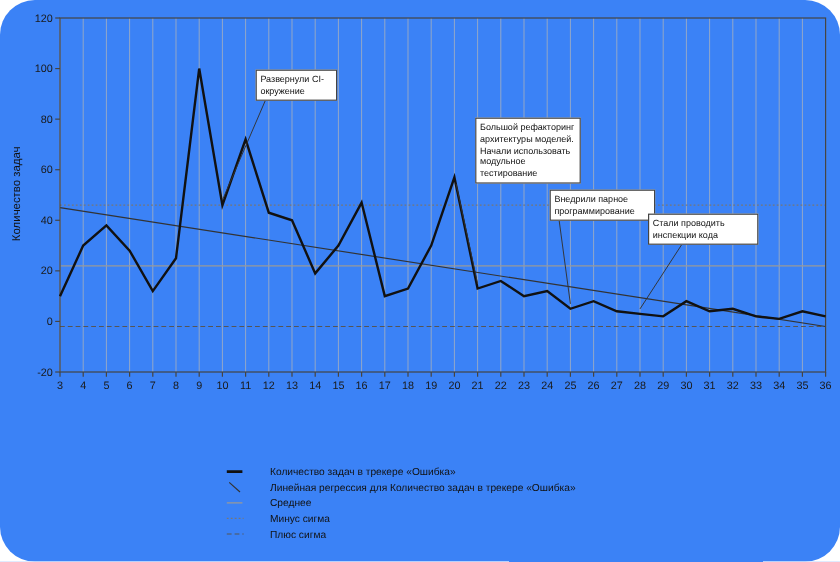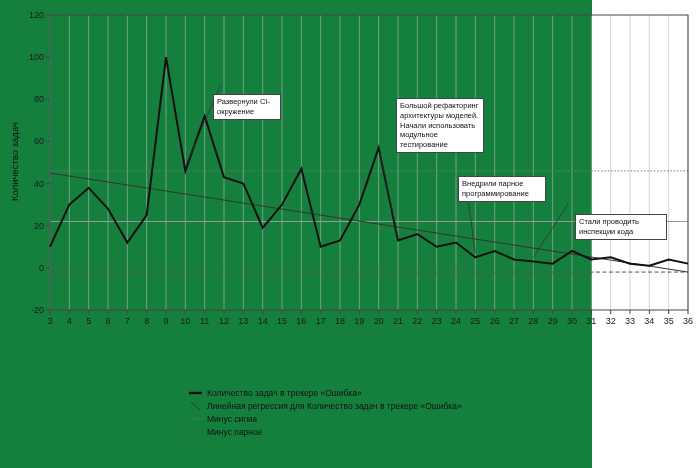--- a/index.html
+++ b/index.html
@@ -1,26 +1,26 @@
 <!DOCTYPE html>
 <html><head>
 <meta charset="utf-8">
 <style>
   html,body{margin:0;padding:0;background:#fff;font-family:"Liberation Sans",sans-serif;}
-  .chart-wrap{position:relative;width:592px;height:468px;background:#15803d;}
+  .chart-wrap{position:relative;width:700px;height:468px;background:#3b82f6;border-radius:29px;}
   #chart-svg{position:absolute;left:0;top:0;z-index:1;}
   .tick{font-family:"Liberation Sans",sans-serif;font-size:9px;fill:#1a1a1a;}
   .y-axis-title{position:absolute;left:-36px;top:156px;width:100px;text-align:center;
     transform:rotate(-90deg);font-size:9.5px;color:#111;z-index:2;}
   .x-axis-title{position:absolute;left:50px;top:337px;width:638px;text-align:center;
     font-size:9.5px;color:#111;z-index:2;}
   .annotation-box{position:absolute;border:1px solid #444;background:#fff;color:#111;
     font-size:7.5px;line-height:1.3;padding:2px 3px;z-index:3;box-sizing:border-box;}
   .legend{position:absolute;left:187px;top:386px;z-index:2;}
-  .legend-row{display:flex;align-items:center;gap:2px;height:13px;}
+  .legend-row{display:flex;align-items:center;gap:20px;height:13px;}
   .legend-row span{font-size:8.5px;color:#111;white-space:nowrap;}
   .lg{flex:0 0 auto;}
 </style>
 </head>
 <body>
 
 <div class="chart-wrap">
   <svg id="chart-svg" width="700" height="370">
       <g>
         <line x1="50" y1="15" x2="50" y2="310" stroke="#b5b5b5" stroke-width="0.6"></line>
@@ -152,45 +152,51 @@
         <text class="tick" x="688" y="324" text-anchor="middle">36</text>
       </g>
       <polyline points="50,246.78571428571428 69.33333333333333,204.64285714285717 88.66666666666666,187.7857142857143 108,208.85714285714286 127.33333333333333,242.57142857142858 146.66666666666669,215.17857142857144 166,57.14285714285714 185.33333333333334,170.92857142857144 204.66666666666666,116.14285714285714 224,177.25 243.33333333333334,183.57142857142856 262.66666666666663,227.82142857142856 282,204.64285714285717 301.3333333333333,168.82142857142858 320.6666666666667,246.78571428571428 340,240.4642857142857 359.3333333333333,204.64285714285717 378.6666666666667,147.75 398,240.4642857142857 417.33333333333337,234.14285714285714 436.6666666666667,246.78571428571428 456,242.57142857142858 475.3333333333333,257.32142857142856 494.6666666666667,251 514,259.42857142857144 533.3333333333333,261.53571428571433 552.6666666666666,263.6428571428571 572,251 591.3333333333334,259.42857142857144 610.6666666666666,257.32142857142856 630,263.6428571428571 649.3333333333334,265.75 668.6666666666666,259.42857142857144 688,263.6428571428571" fill="none" stroke="#111111" stroke-width="2" stroke-linejoin="miter"></polyline>
       <line x1="221" y1="84" x2="185.33333333333334" y2="166.82142857142858" stroke="#333" stroke-width="0.8"></line>
       <line x1="380" y1="153" x2="398" y2="236.35714285714286" stroke="#333" stroke-width="0.8"></line>
       <line x1="466" y1="184" x2="475.3333333333333" y2="253.21428571428572" stroke="#333" stroke-width="0.8"></line>
       <line x1="568" y1="204" x2="533.3333333333333" y2="257.42857142857144" stroke="#333" stroke-width="0.8"></line>
     </svg>
   <div class="y-axis-title">Количество задач</div>
   <div id="annotations">
-      <div class="annotation-box" style="left: 213px; top: 58px; width: 68px; margin-top: 36px;">Развернули CI-окружение</div>
+      <div class="annotation-box" style="left: 213px; top: 58px; width: 68px;">Развернули CI-окружение</div>
       <div class="annotation-box" style="left: 396px; top: 98px; width: 88px;">Большой рефакторинг архитектуры моделей. Начали использовать модульное тестирование</div>
-      <div class="annotation-box" style="left: 458px; top: 176px; width: 88px;">Внедрили парное программирование</div>
-      <div class="annotation-box" style="left: 575px; top: 178px; width: 92px; margin-top: 36px;">Стали проводить инспекции кода</div>
+      <div class="annotation-box" style="left: 458px; top: 158px; width: 88px;">Внедрили парное программирование</div>
+      <div class="annotation-box" style="left: 540px; top: 178px; width: 92px;">Стали проводить инспекции кода</div>
     </div>
 
   <div class="legend">
     <div class="legend-row">
       <svg class="lg" width="18" height="10">
         <line x1="2" y1="5" x2="15" y2="5" stroke="#111" stroke-width="2.4"></line>
         </svg>
       <span>Количество задач в трекере «Ошибка»</span>
     </div>
     <div class="legend-row">
       <svg class="lg" width="18" height="10">
         <line x1="4" y1="1" x2="13" y2="9" stroke="#333" stroke-width="1"></line>
         </svg>
       <span>Линейная регрессия для Количество задач в трекере «Ошибка»</span>
     </div>
     <div class="legend-row">
       <svg class="lg" width="18" height="10">
+        <line x1="2" y1="5" x2="15" y2="5" stroke="#999" stroke-width="1"></line>
+        </svg>
+      <span>Среднее</span>
+    </div>
+    <div class="legend-row">
+      <svg class="lg" width="18" height="10">
         <line x1="2" y1="5" x2="16" y2="5" stroke="#777" stroke-width="1" stroke-dasharray="1.5,1.8"></line>
         </svg>
       <span>Минус сигма</span>
     </div>
     <div class="legend-row">
       <svg class="lg" width="18" height="10">
         <line x1="2" y1="5" x2="16" y2="5" stroke="#555" stroke-width="1" stroke-dasharray="4,2.5"></line>
         </svg>
-      <span>Минус парное</span>
+      <span>Плюс сигма</span>
     </div>
   </div>
 </div>
 
 </body></html>

